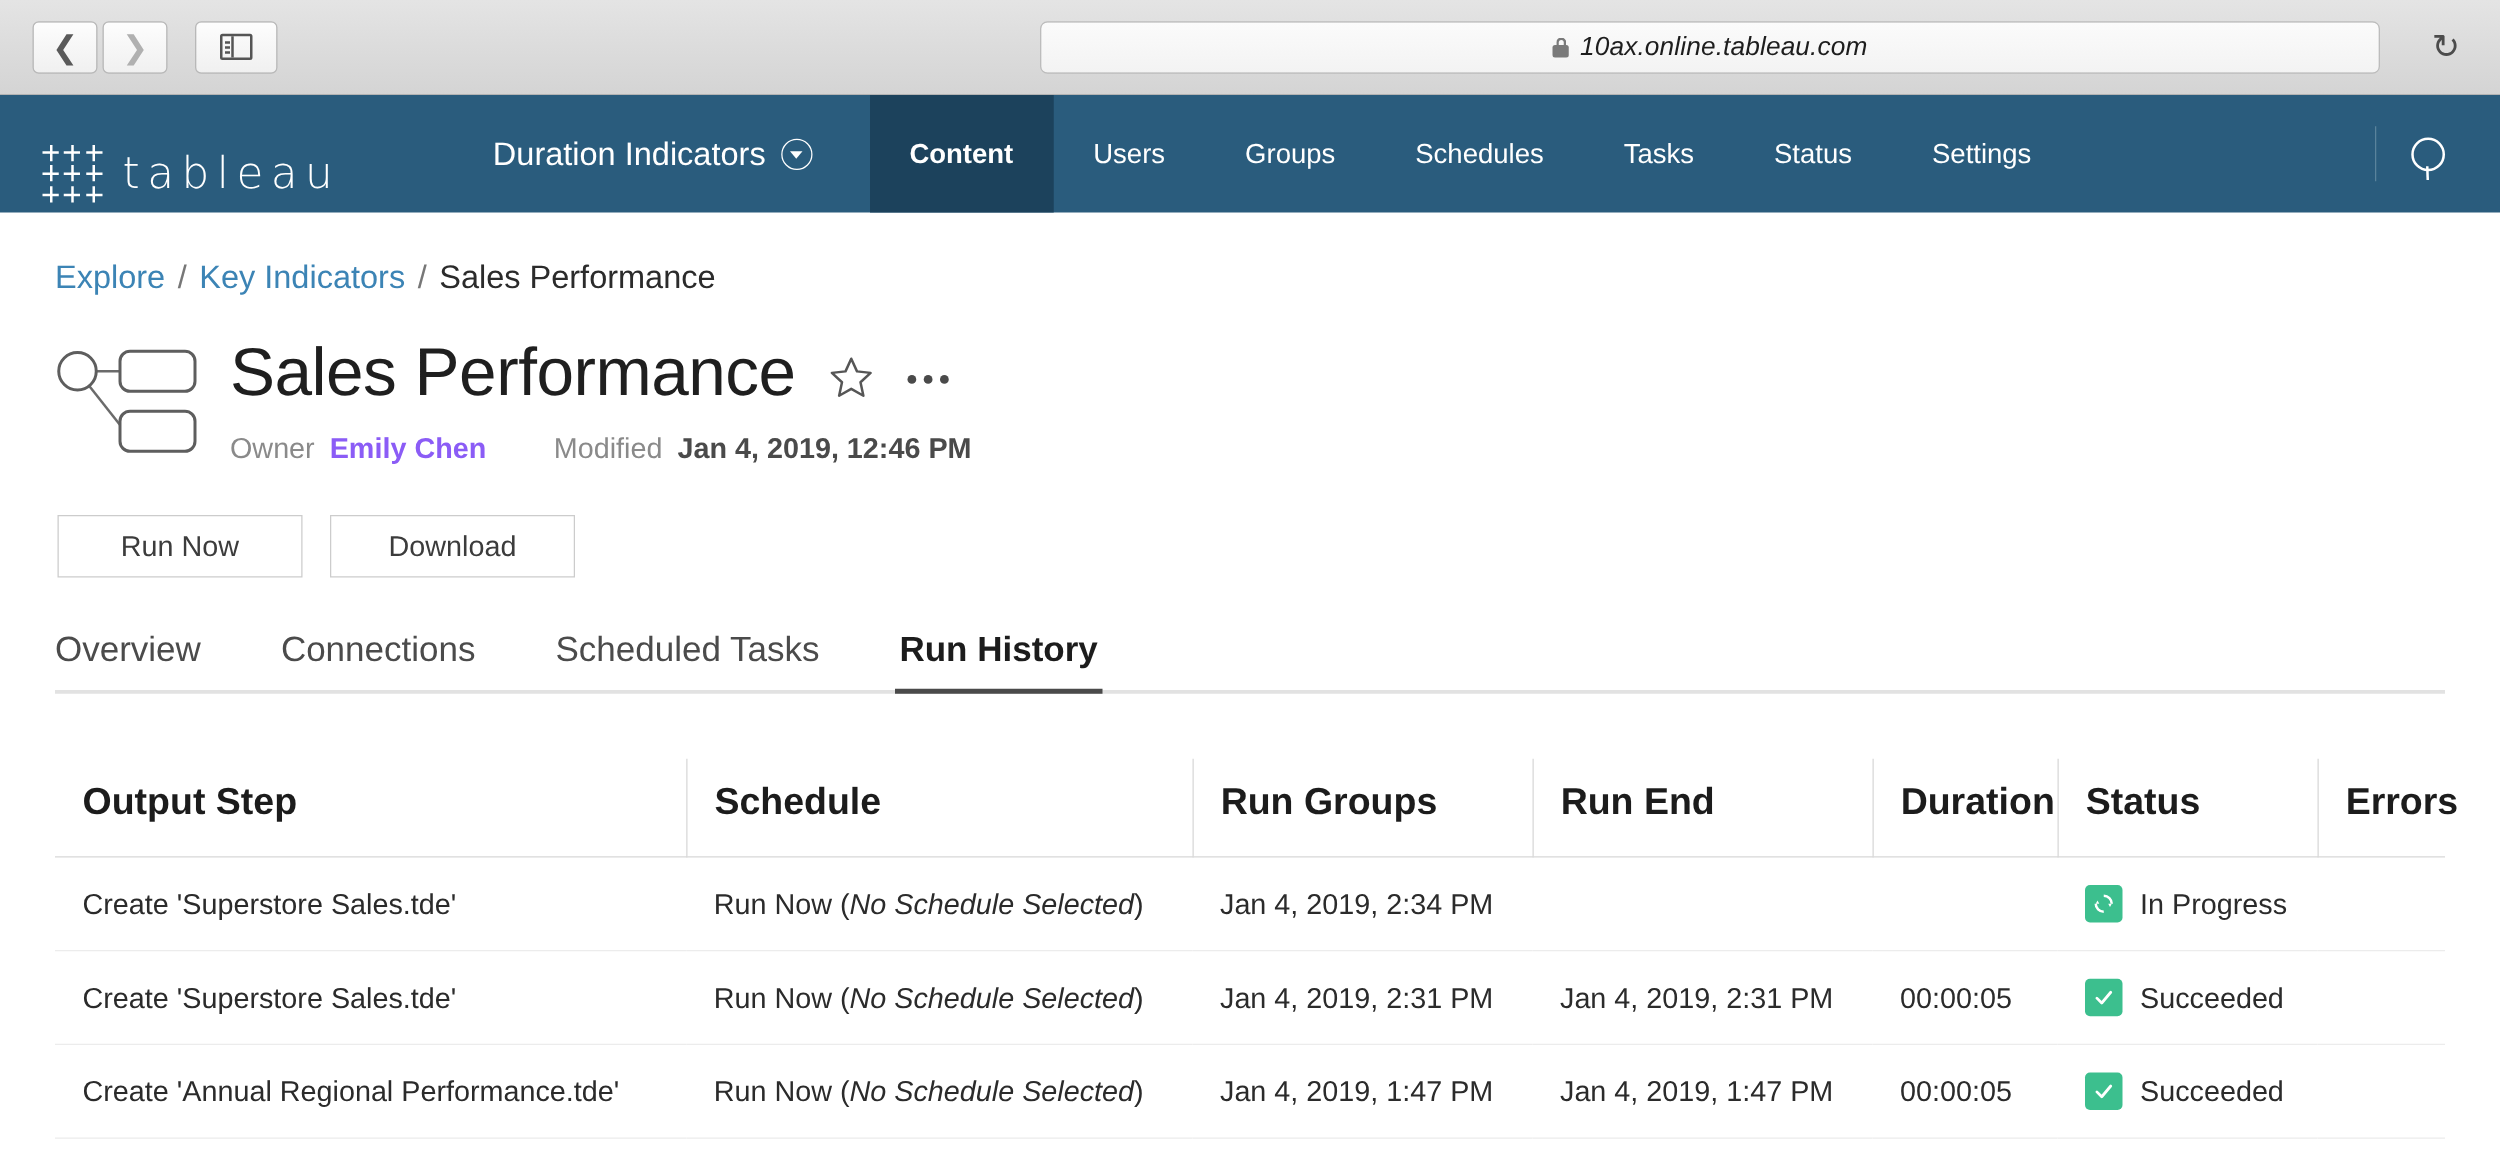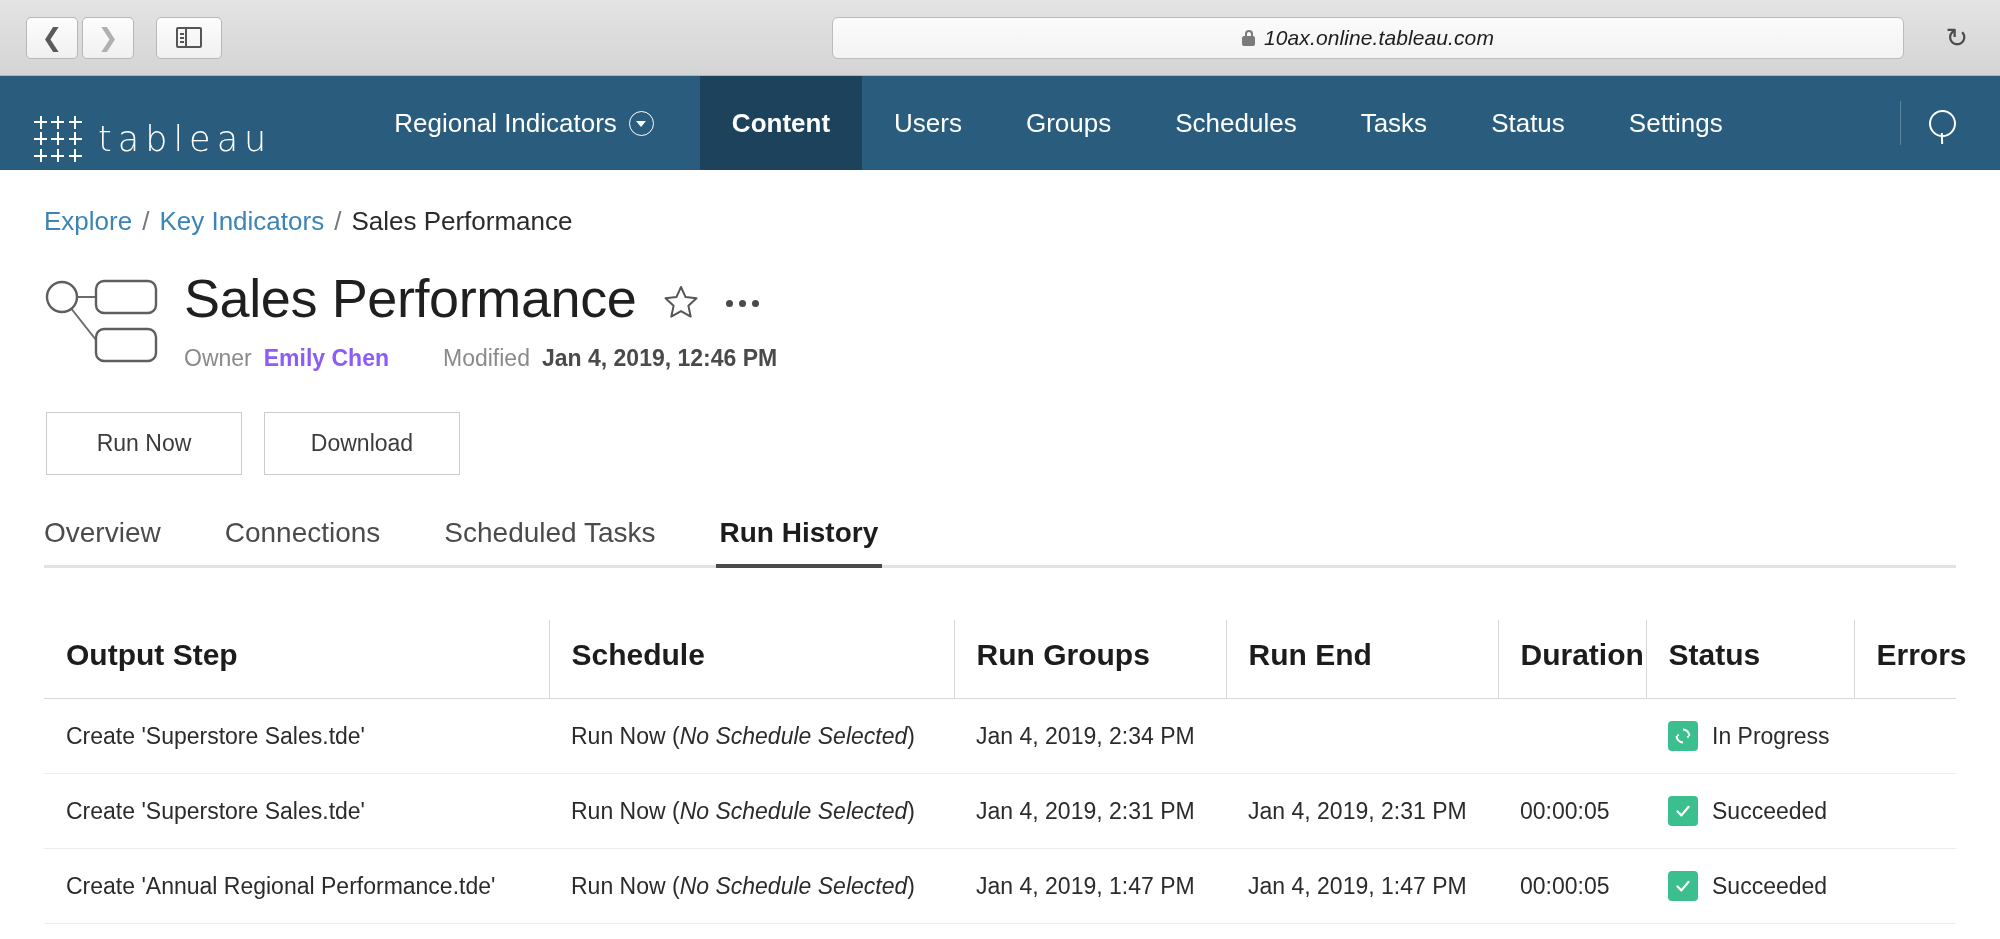--- a/index.html
+++ b/index.html
@@ -118,21 +118,21 @@
     border-left: 5px solid transparent;
     border-right: 5px solid transparent;
     border-top: 6px solid #ffffff;
     margin-top: 1px;
   }
 
   .nav-links { display: flex; align-items: stretch; margin-left: 10px; }
   .nav-link {
     display: flex; align-items: center;
     padding: 0 32px;
-    font-size: 26px; font-weight: 300;
+    font-size: 22px; font-weight: 300;
     white-space: nowrap;
     color: #ffffff;
   }
   .nav-link.active { background: #1c425c; font-weight: 700; }
 
   .nav-right {
     margin-left: auto;
     display: flex; align-items: center;
     padding-right: 44px;
   }
@@ -184,21 +184,21 @@
     gap: 12px; margin-top: 16px;
     font-size: 23px;
   }
   .meta-label { color: #8a8a8a; text-align: right; }
   .meta-link { color: #8b5cf6; font-weight: 700; }
   .meta-value { color: #4a4a4a; font-weight: 700; }
   .meta-gap { width: 30px; }
 
   .action-row { display: flex; gap: 22px; margin-top: 40px; margin-left: 2px; }
   .action-btn {
-    min-width: 196px; height: 63px;
+    min-width: 196px; height: 50px;
     border: 1px solid #cccccc;
     background: #ffffff;
     font-size: 23px; color: #3c3c3c;
     display: flex; align-items: center; justify-content: center;
     font-family: "Liberation Sans", sans-serif;
   }
 
   .tabs-row {
     display: flex; align-items: flex-end;
     gap: 0; margin-top: 42px;
@@ -300,21 +300,21 @@
         <span></span>
         <span></span>
       <span></span>
         <span></span>
         <span></span>
     </span>
     <span class="logo-word">tableau</span>
   </div>
 
   <div class="site-selector">
-    <span>Regional Indicators</span>
+    <span>Duration Indicators</span>
     <span class="caret-circle">
         <i></i>
       </span>
   </div>
 
   <div class="nav-links">
     <div class="nav-link active">
       <span>Content</span>
     </div>
     <div class="nav-link">

